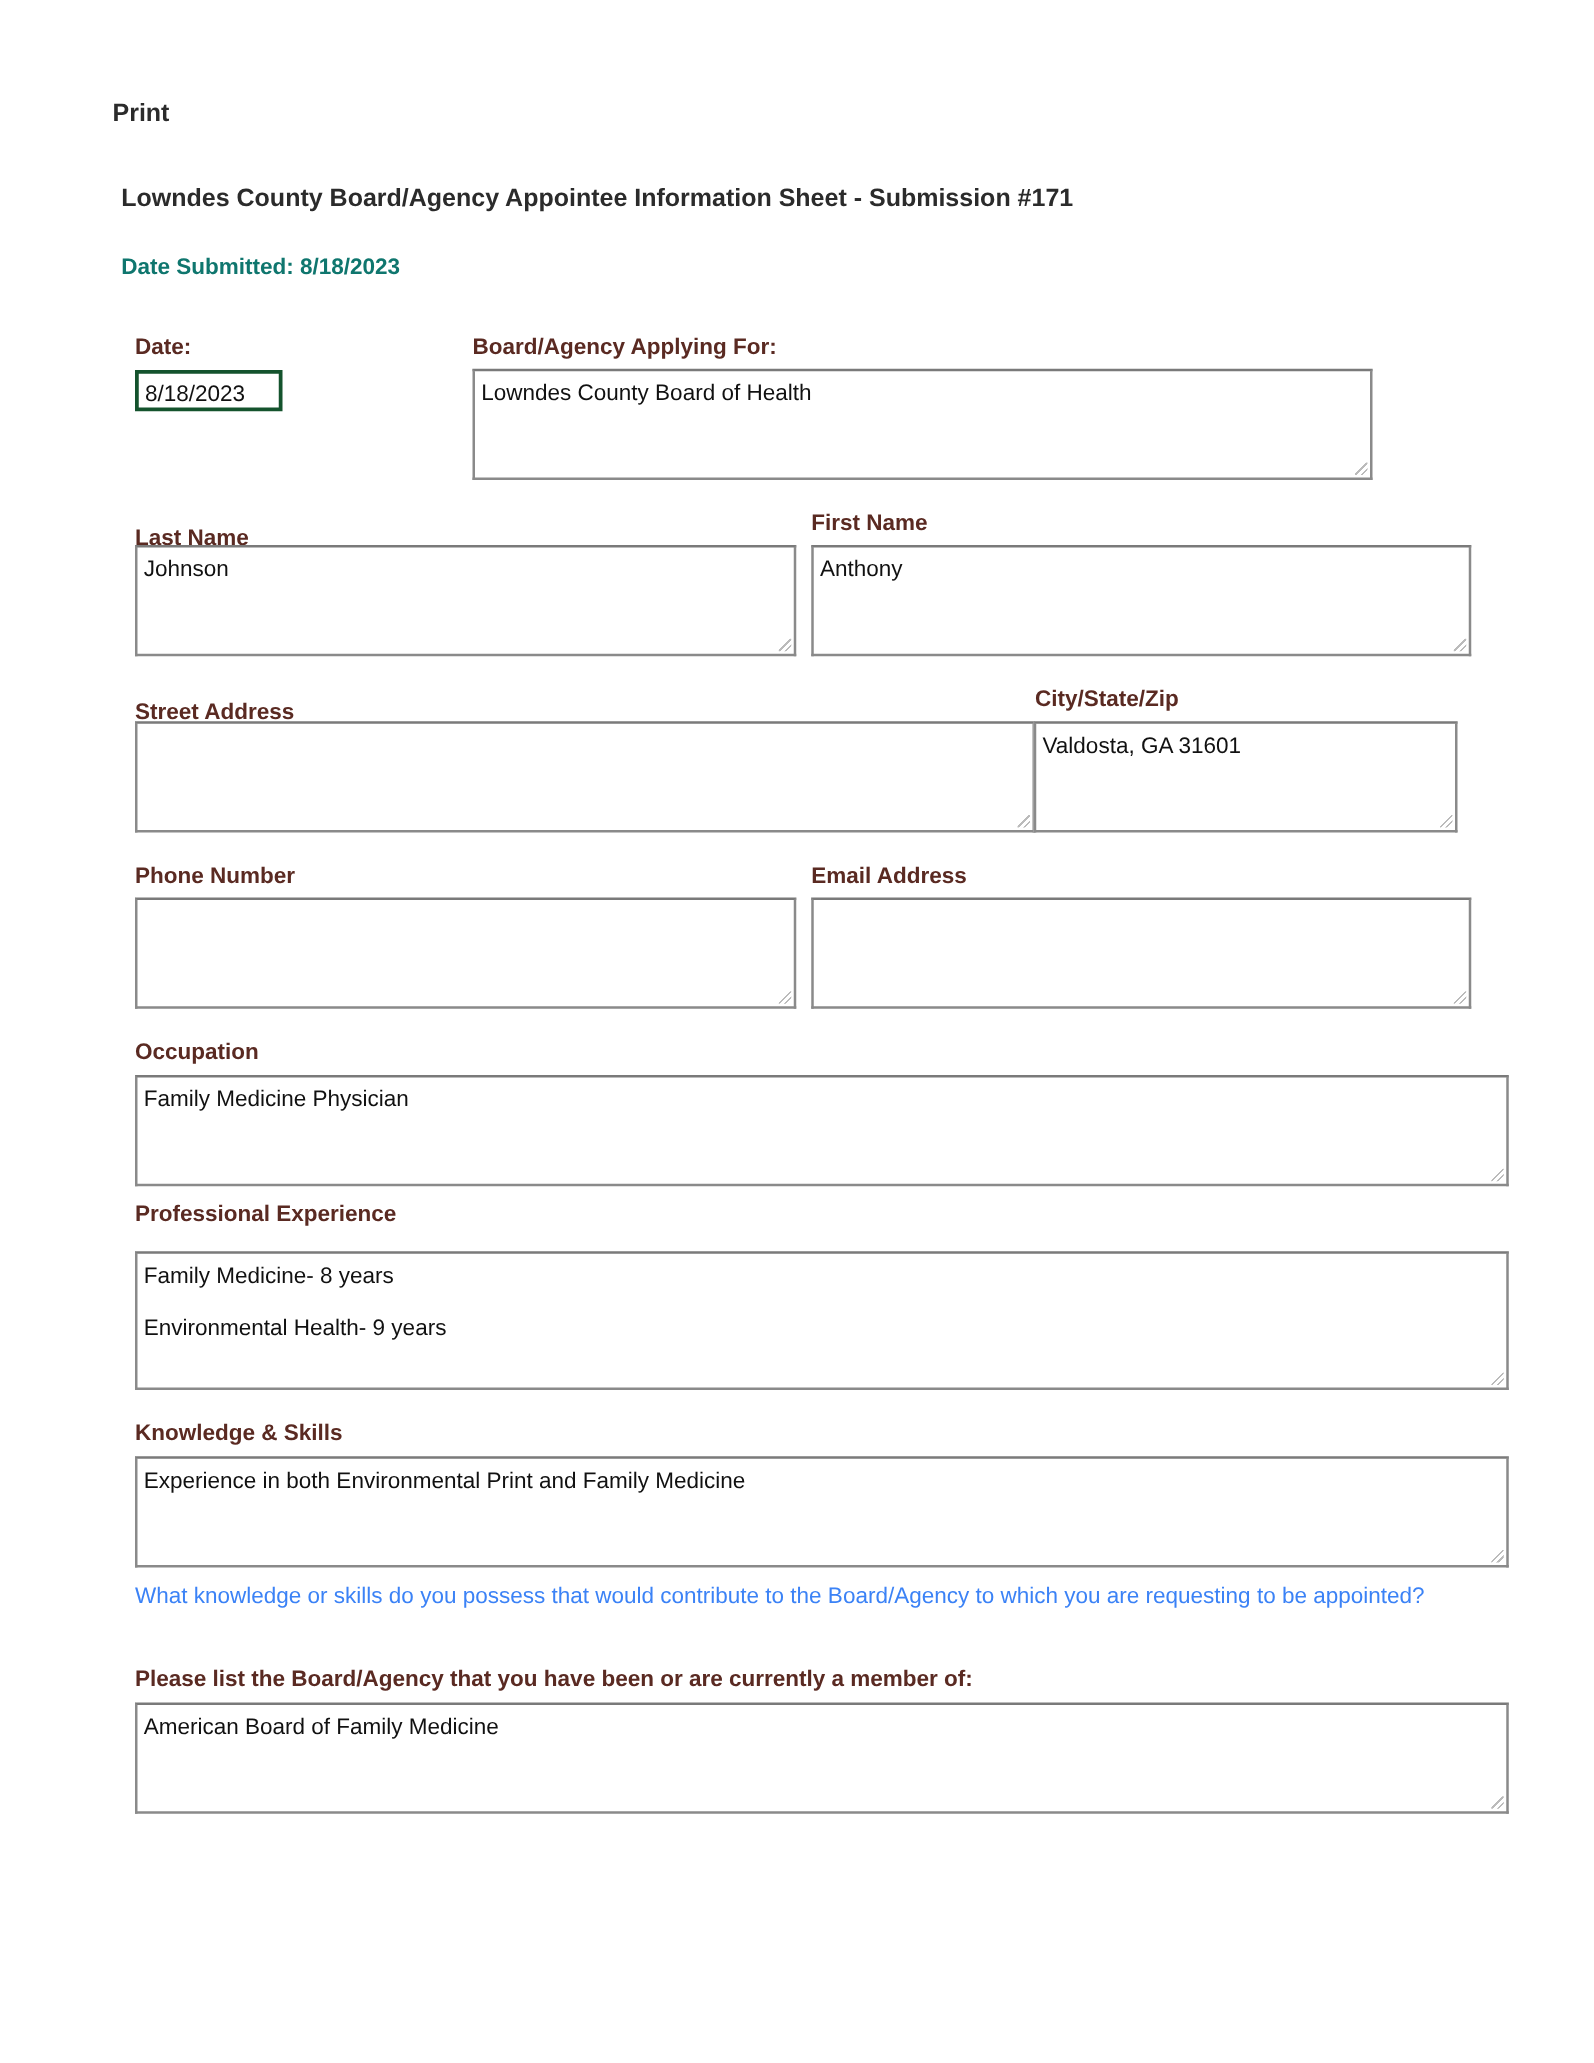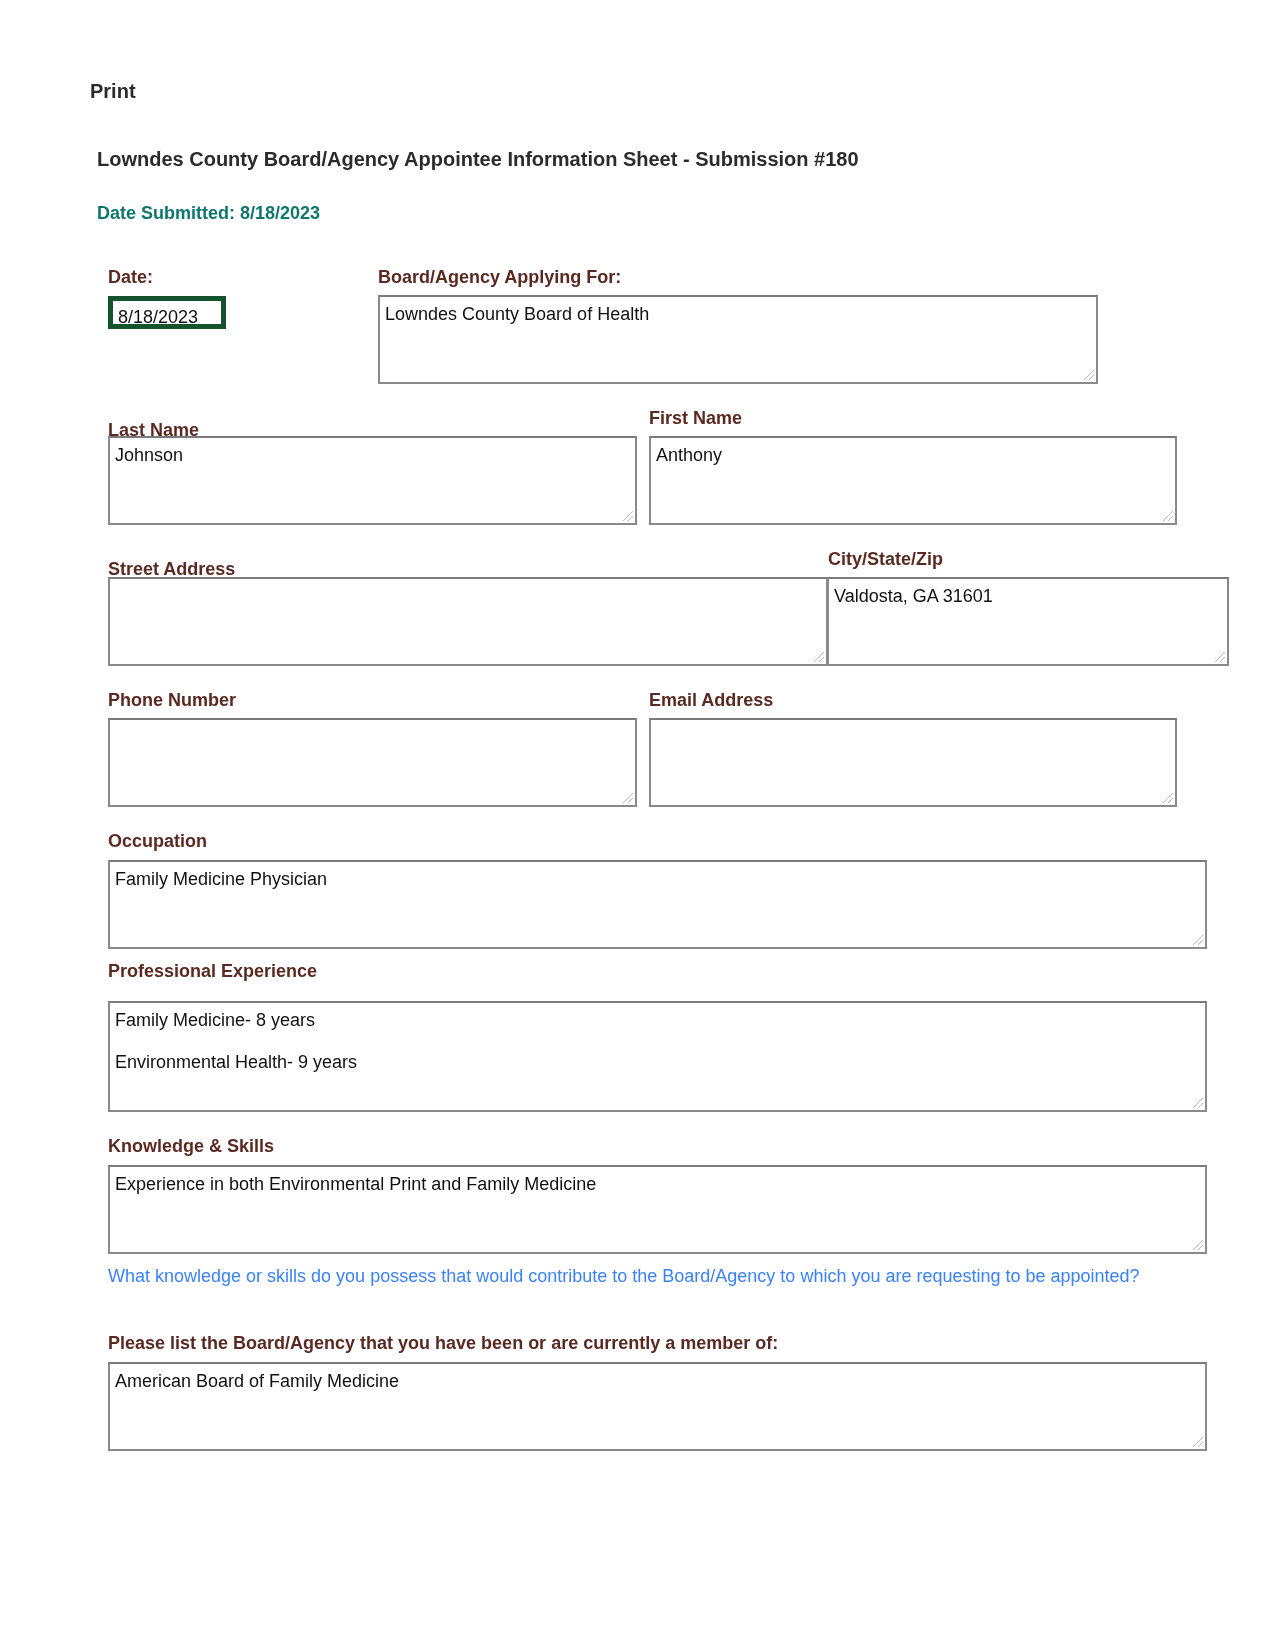--- a/index.html
+++ b/index.html
@@ -10,33 +10,33 @@
     .abs { position: absolute; }
     .print-link { left: 90px; top: 80px; font-size: 20px; font-weight: bold; color: #2b2b2b; cursor: pointer; }
     .title { left: 97px; top: 148px; font-size: 20px; font-weight: bold; color: #2b2b2b; }
     .submitted { left: 97px; top: 203px; font-size: 18px; font-weight: bold; color: #0f766e; }
     .label { font-size: 18px; font-weight: bold; color: #5a2a22; white-space: nowrap; }
     .box {
       box-sizing: border-box; border: 2px solid #8a8a8a; border-top-color: #7a7a7a;
       background: #fff; font-size: 18px; color: #111; padding: 6px 5px;
       line-height: 22px; overflow: hidden;
     }
-    .box.small { border: 5px solid #14532d; height: 33px; padding: 5px 5px; }
+    .box.small { border: 3px solid #14532d; height: 33px; padding: 5px 5px; }
     .grip {
       position: absolute; right: 2px; bottom: 2px; width: 10px; height: 10px;
       background: linear-gradient(135deg, transparent 45%, #bbb 46%, #bbb 54%, transparent 55%, transparent 70%, #bbb 71%, #bbb 79%, transparent 80%);
     }
     .help { left: 108px; top: 1262px; width: 1080px; font-size: 18px; color: #3b82f6; line-height: 28px; }
     .pline { margin: 0 0 20px 0; }
   </style>
 </head>
 <body>
 
 <div class="abs print-link">Print</div>
-<div class="abs title">Lowndes County Board/Agency Appointee Information Sheet - Submission #180</div>
+<div class="abs title">Lowndes County Board/Agency Appointee Information Sheet - Submission #171</div>
 <div class="abs submitted">Date Submitted: 8/18/2023</div>
 
 <div class="abs label" style="left:108px;top:267px;">Date:</div>
 <div class="abs box small" style="left:108px;top:296px;width:118px;">
   <span>8/18/2023</span>
 </div>
 
 <div class="abs label" style="left:378px;top:267px;">Board/Agency Applying For:</div>
 <div class="abs box" style="left:378px;top:295px;width:720px;height:89px;">
   <span>Lowndes County Board of Health</span>
@@ -53,21 +53,21 @@
   <span>Anthony</span>
   <div class="grip"></div>
 </div>
 
 <div class="abs label" style="left:108px;top:559px;">Street Address</div>
 <div class="abs box" style="left:108px;top:577px;width:720px;height:89px;">
   <span></span>
   <div class="grip"></div>
 </div>
 <div class="abs label" style="left:828px;top:549px;">City/State/Zip</div>
-<div class="abs box" style="left:827px;top:577px;width:402px;height:89px;">
+<div class="abs box" style="left:827px;top:577px;width:339px;height:89px;">
   <span>Valdosta, GA 31601</span>
   <div class="grip"></div>
 </div>
 
 <div class="abs label" style="left:108px;top:690px;">Phone Number</div>
 <div class="abs box" style="left:108px;top:718px;width:529px;height:89px;">
   <span></span>
   <div class="grip"></div>
 </div>
 <div class="abs label" style="left:649px;top:690px;">Email Address</div>

